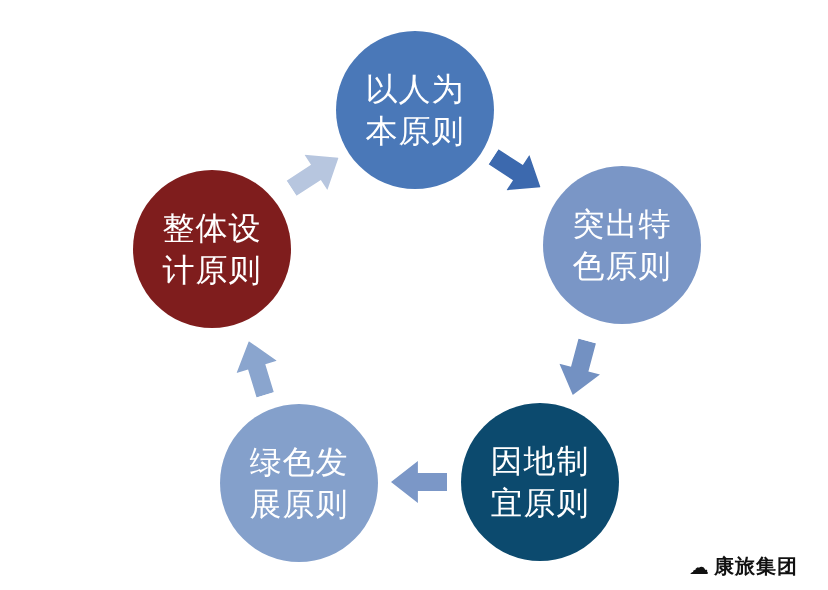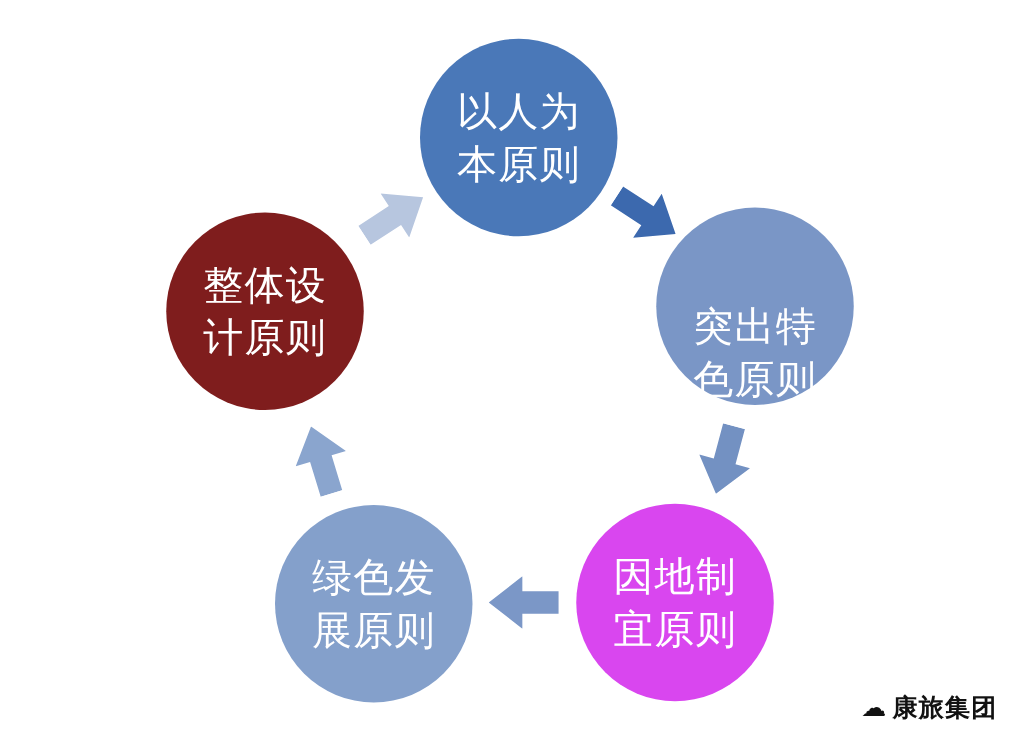--- a/index.html
+++ b/index.html
@@ -28,21 +28,21 @@
   .node-label {
     color: #ffffff;
     font-size: 32px;
     line-height: 1.32;
     text-align: center;
     white-space: pre-line;
     letter-spacing: 1px;
     font-weight: 400;
   }
   .node-top    { left: 336px; top: 31px;  }
-  .node-right  { left: 525px; top: 166px; align-items: flex-end; }
+  .node-right  { left: 543px; top: 166px; }
   .node-bright { left: 461px; top: 403px; }
   .node-bleft  { left: 220px; top: 404px; }
   .node-left   { left: 133px; top: 170px; }
 
   .arrow {
     position: absolute;
     width: 56px;
     height: 42px;
   }
   .arrow svg { width: 100%; height: 100%; display: block; }
@@ -79,21 +79,21 @@
   <div class="node node-top" style="background-color: rgb(74, 120, 184);">
     <span class="node-label">以人为
 本原则</span>
   </div>
 
   <div class="node node-right" style="background-color: rgb(122, 150, 198);">
     <span class="node-label">突出特
 色原则</span>
   </div>
 
-  <div class="node node-bright" style="background-color: #d946ef;">
+  <div class="node node-bright" style="background-color: #0c4a6e;">
     <span class="node-label">因地制
 宜原则</span>
   </div>
 
   <div class="node node-bleft" style="background-color: rgb(132, 160, 203); align-items: center;">
     <span class="node-label">绿色发
 展原则</span>
   </div>
 
   <div class="node node-left" style="background-color: #7f1d1d;">

